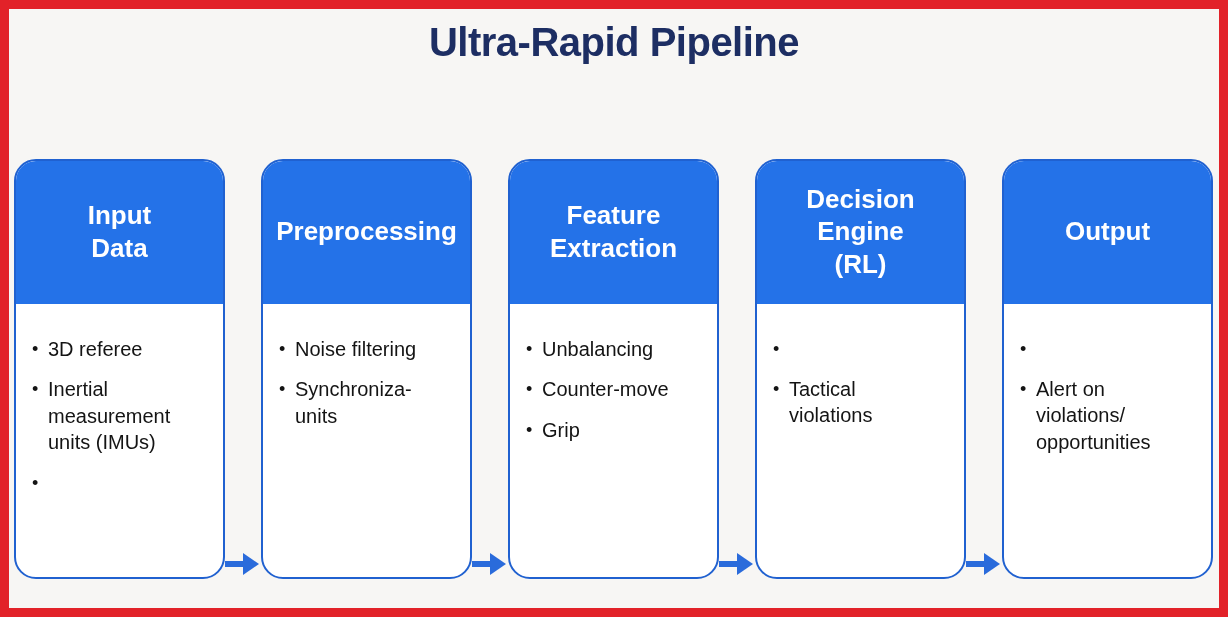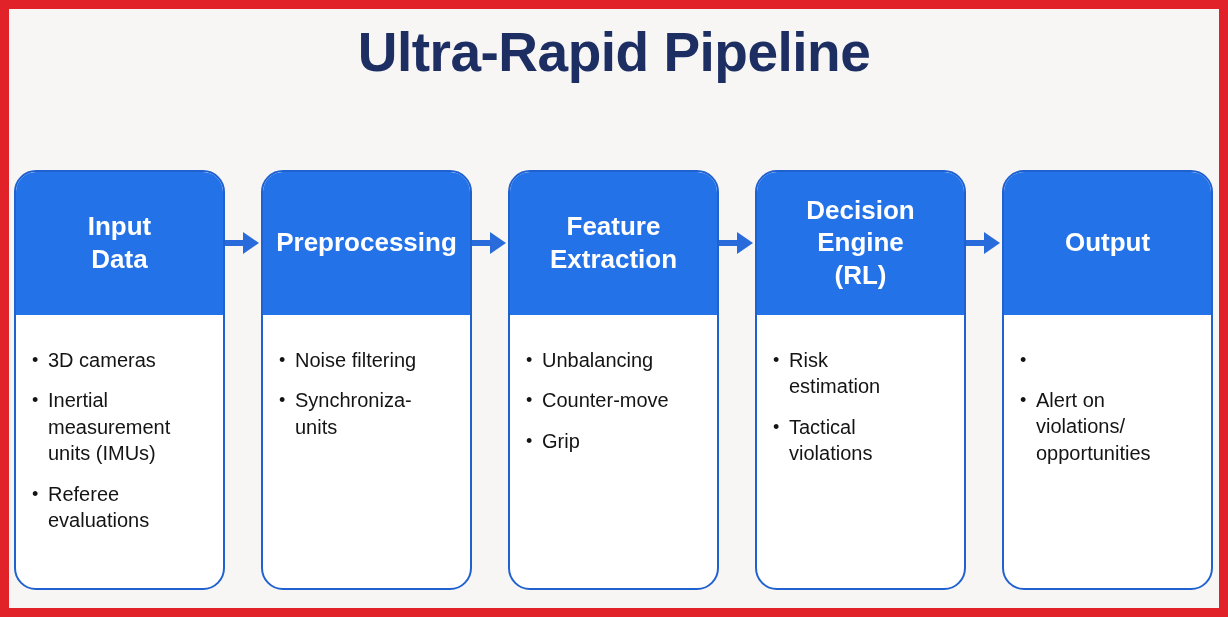--- a/index.html
+++ b/index.html
@@ -15,32 +15,32 @@
     border: 9px solid #e22229;
     background: #f7f6f4;
     overflow: hidden;
   }
   .title {
     position: absolute;
     top: 11px;
     left: 0;
     width: 100%;
     text-align: center;
-    font-size: 55px;
+    font-size: 40px;
     font-weight: bold;
     letter-spacing: -0.5px;
     color: #1d2e63;
   }
   .stages {
     position: absolute;
     left: 5px;
-    top: 161px;
+    top: 150px;
     width: 1200px;
     display: flex;
-    align-items: flex-start;
+    align-items: flex-end;
   }
   .stage {
     width: 211px;
     height: 420px;
     flex: 0 0 211px;
     background: #ffffff;
     border: 2px solid #2061d0;
     border-radius: 22px;
     overflow: hidden;
     display: flex;
@@ -95,32 +95,30 @@
   <div class="title">Ultra-Rapid Pipeline</div>
 
   <div class="stages">
 
     <div class="stage">
       <div class="stage-header">Input
 Data</div>
       <div class="stage-body">
         <div class="bullet">
             <span class="dot">•</span>
-            <span class="bullet-text">3D cameras</span>
+            <span class="bullet-text">3D referee</span>
           </div>
         <div class="bullet">
             <span class="dot">•</span>
             <span class="bullet-text">Inertial
 measurement
 units (IMUs)</span>
           </div>
         <div class="bullet">
             <span class="dot">•</span>
-            <span class="bullet-text">Referee
-evaluations</span>
           </div>
       </div>
     </div>
 
     <div class="arrow">
       <svg width="36" height="30" viewBox="0 0 36 30">
           <line x1="0" y1="15" x2="20" y2="15" stroke="#2a6bdb" stroke-width="6"></line>
           <polygon points="18,4 34,15 18,26" fill="#2a6bdb"></polygon>
         </svg>
     </div>
@@ -173,22 +171,20 @@
         </svg>
     </div>
 
     <div class="stage">
       <div class="stage-header">Decision
 Engine
 (RL)</div>
       <div class="stage-body">
         <div class="bullet">
             <span class="dot">•</span>
-            <span class="bullet-text">Risk
-estimation</span>
           </div>
         <div class="bullet">
             <span class="dot">•</span>
             <span class="bullet-text">Tactical
 violations</span>
           </div>
       </div>
     </div>
 
     <div class="arrow">

